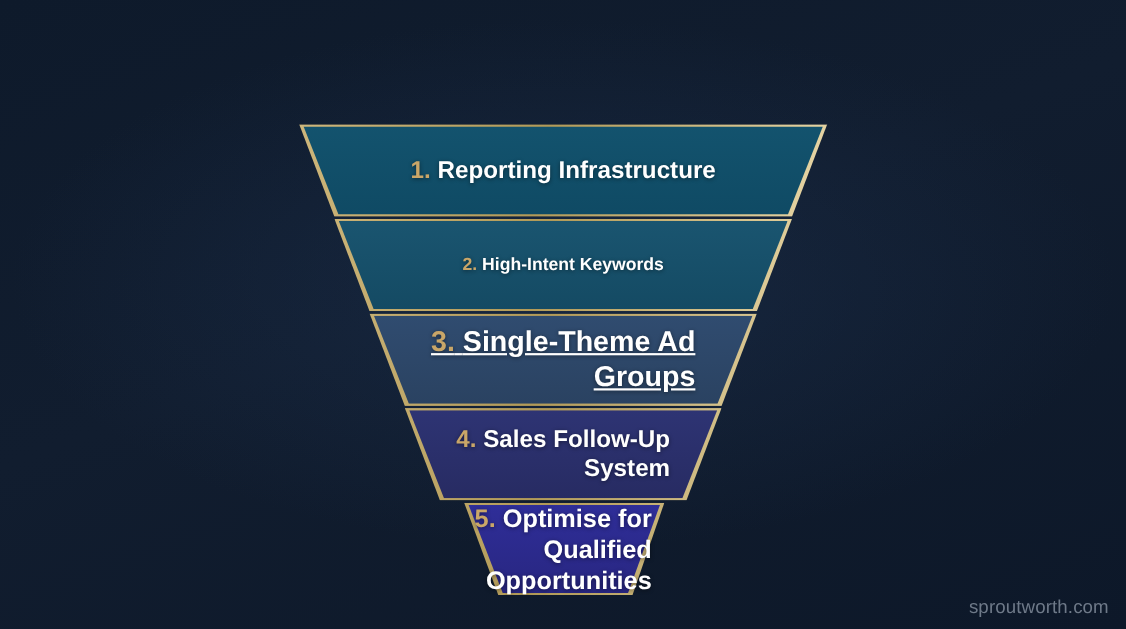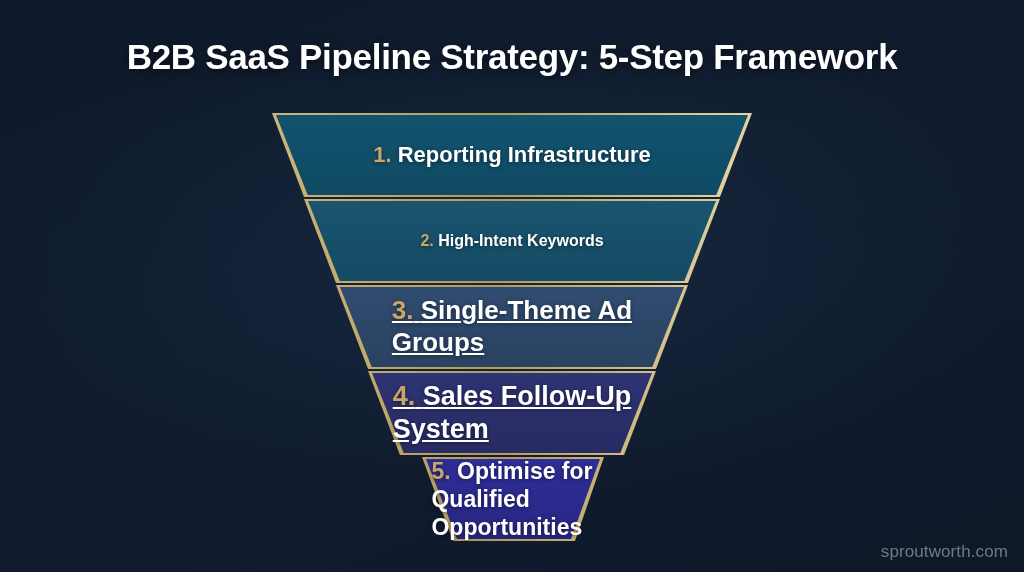--- a/index.html
+++ b/index.html
@@ -71,21 +71,21 @@
 
   .seg .gold {
     background: linear-gradient(100deg, #8e7335 0%, #d8c189 18%, #b29a57 48%, #e4d3a2 72%, #8a7133 100%);
   }
 
   .seg .label {
     position: relative;
     z-index: 3;
     color: #ffffff;
     font-weight: bold;
-    text-align: left;
+    text-align: right;
     line-height: 1.22;
     text-shadow: 0 1px 4px rgba(0,0,0,0.45);
     padding: 0 6px;
     white-space: pre-line;
   }
   .seg .num {
     color: #c9a668;
   }
 
   
@@ -97,21 +97,21 @@
 
   #seg1 .fill { background: linear-gradient(180deg, #13536e 0%, #0f4a64 100%); }
   #seg2 .fill { background: linear-gradient(180deg, #1a5570 0%, #144a63 100%); }
   #seg3 .fill { background: linear-gradient(180deg, #304c70 0%, #2a4261 100%); }
   #seg4 .fill { background: linear-gradient(180deg, #2e3474 0%, #272b62 100%); }
   #seg5 .fill { background: linear-gradient(180deg, #2f2e99 0%, #282680 100%); }
 
   #seg1 .label { font-size: 22px; }
   #seg2 .label { font-size: 16px; }
   #seg3 .label { font-size: 26px; text-decoration: underline; }
-  #seg4 .label { font-size: 27px; text-decoration: underline; }
+  #seg4 .label { font-size: 22px; }
   #seg5 .label { font-size: 23px; }
 
   
   #seg1 .gold { clip-path: polygon(26.56% 0%, 73.44% 0%, 70.31% 100%, 29.69% 100%); }
   #seg1 .fill { clip-path: polygon(26.95% 2.4%, 73.05% 2.4%, 69.95% 97.6%, 30.05% 97.6%); }
 
   #seg2 .gold { clip-path: polygon(29.69% 0%, 70.31% 0%, 67.19% 100%, 32.81% 100%); }
   #seg2 .fill { clip-path: polygon(30.08% 2.4%, 69.92% 2.4%, 66.83% 97.6%, 33.17% 97.6%); }
 
   #seg3 .gold { clip-path: polygon(32.81% 0%, 67.19% 0%, 64.06% 100%, 35.94% 100%); }
@@ -132,21 +132,20 @@
     font-size: 17px;
     letter-spacing: 0.1px;
     opacity: 0.85;
   }
 </style>
 </head>
 <body>
 
 <div id="slide">
 
-  <div id="title">B2B SaaS Pipeline Strategy: 5-Step Framework</div>
 
   <div id="funnel">
 
     <div class="seg" id="seg1">
       <div class="gold"></div>
       <div class="fill"></div>
       <div class="label"><span class="num">1.</span> <span>Reporting Infrastructure</span></div>
     </div>
 
     <div class="seg" id="seg2">

